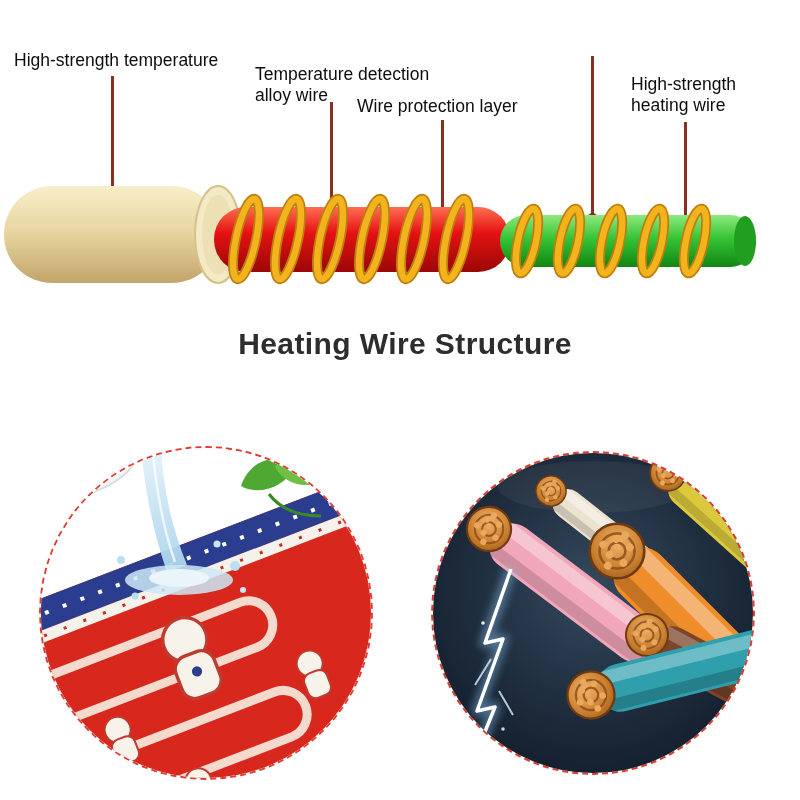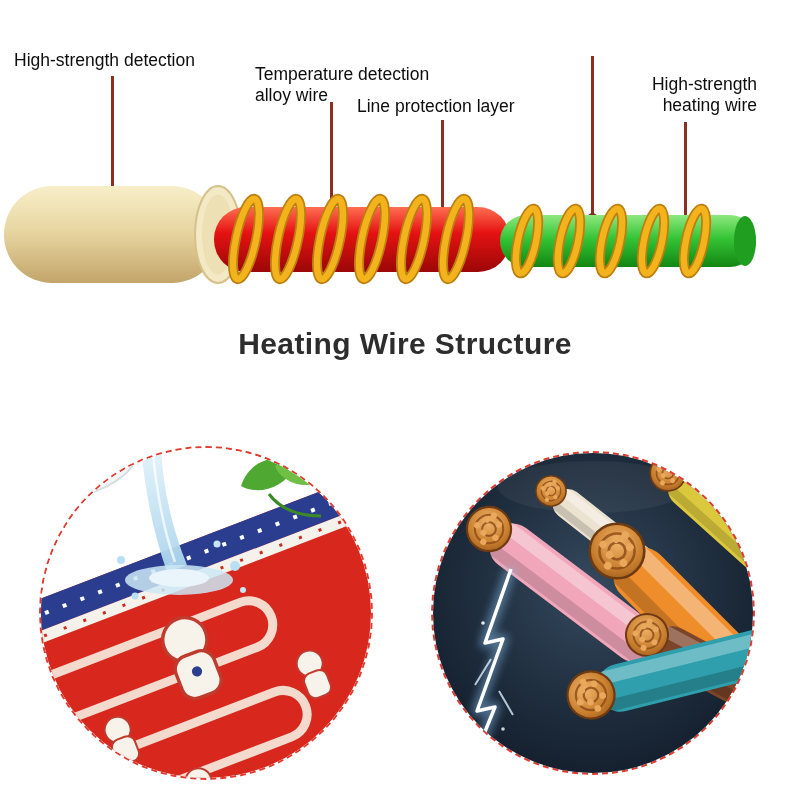--- a/index.html
+++ b/index.html
@@ -27,29 +27,29 @@
   #photo-left  { left:39px;  top:446px; width:334px; height:334px; }
   #photo-right { left:431px; top:451px; width:324px; height:324px; }
 
   #wire-svg { position:absolute; left:0; top:178px; }
 </style>
 </head>
 <body>
 
 <div class="canvas">
 
-  <div class="label" style="left:14px; top:50px;">High-strength detection</div>
+  <div class="label" style="left:14px; top:50px;">High-strength temperature</div>
 
   <div class="label" style="left:255px; top:64px;">Temperature detection
 alloy wire</div>
 
-  <div class="label" style="left:357px; top:96px;">Line protection layer</div>
-
-
-  <div class="label" style="left:631px; top:74px; width:126px; text-align:right;">High-strength
+  <div class="label" style="left:357px; top:96px;">Wire protection layer</div>
+
+
+  <div class="label" style="left:631px; top:74px; width:126px; text-align:left;">High-strength
 heating wire</div>
 
   <div class="leader" style="left:111px; top:76px;  height:126px;"></div>
   <div class="leader-dot" style="left:108px; top:198px;"></div>
 
   <div class="leader" style="left:330px; top:102px; height:106px;"></div>
   <div class="leader-dot" style="left:327px; top:205px;"></div>
 
   <div class="leader" style="left:441px; top:120px; height:108px;"></div>
   <div class="leader-dot" style="left:438px; top:225px;"></div>

